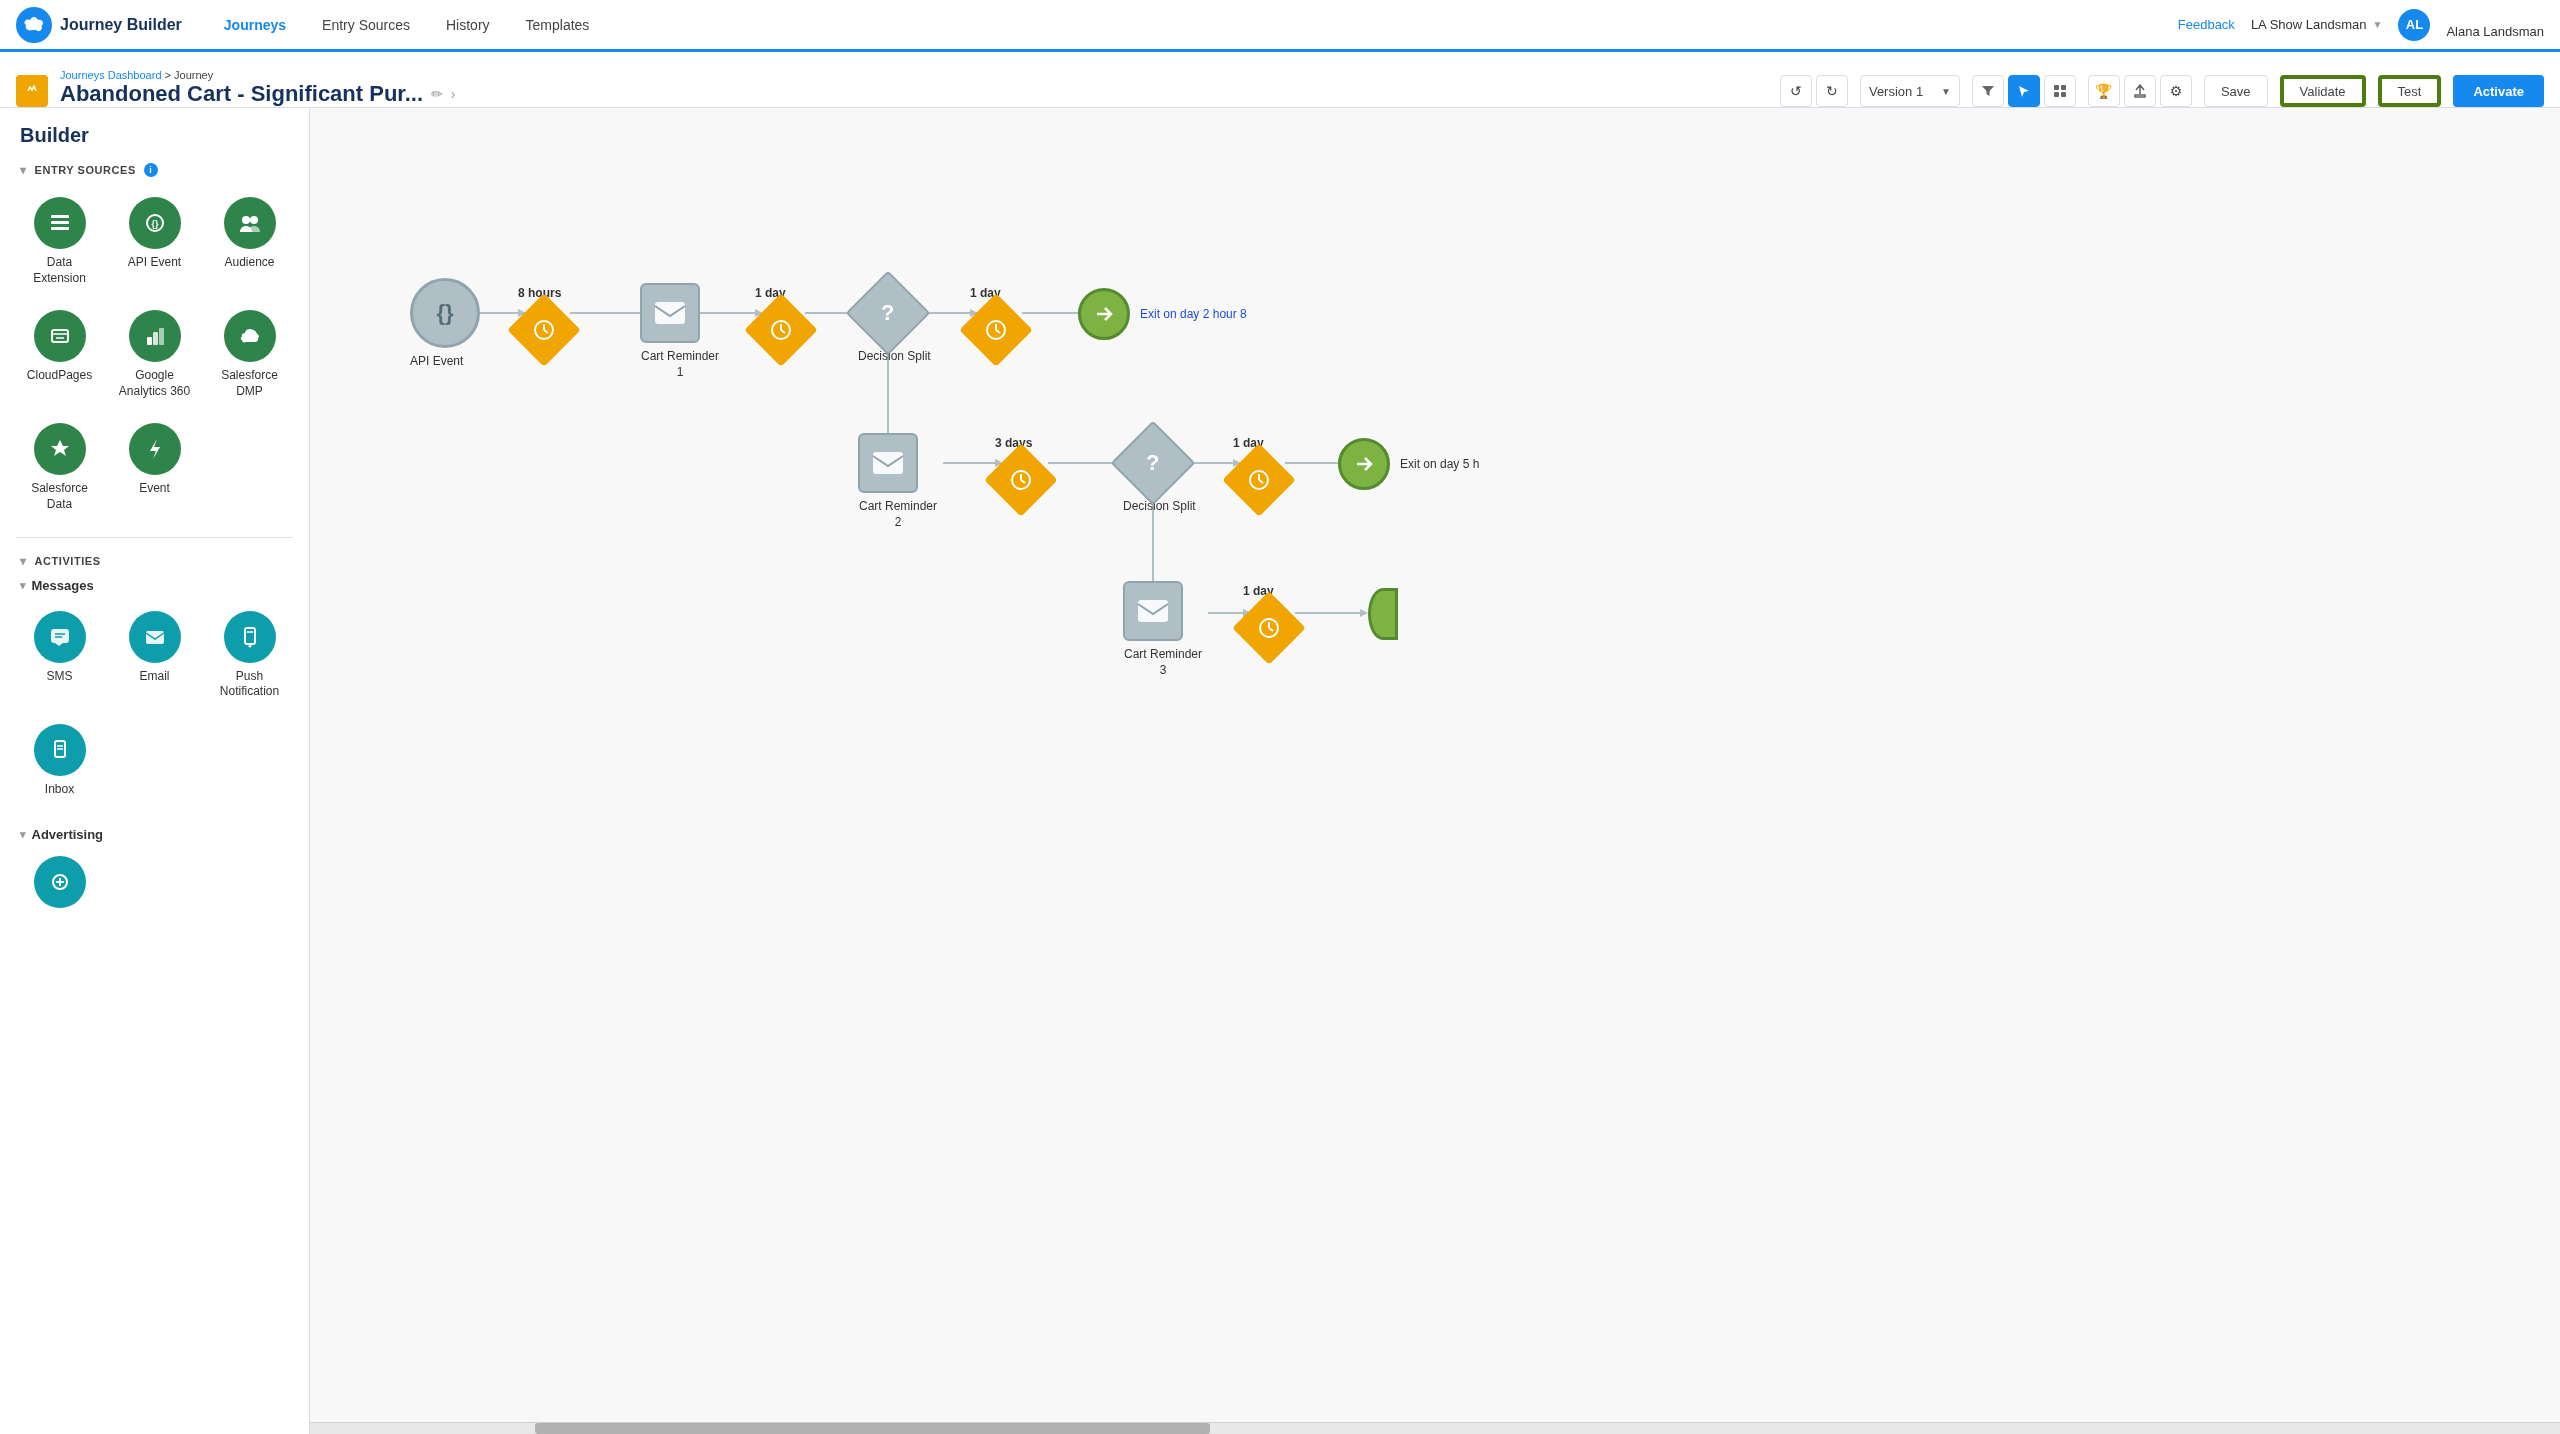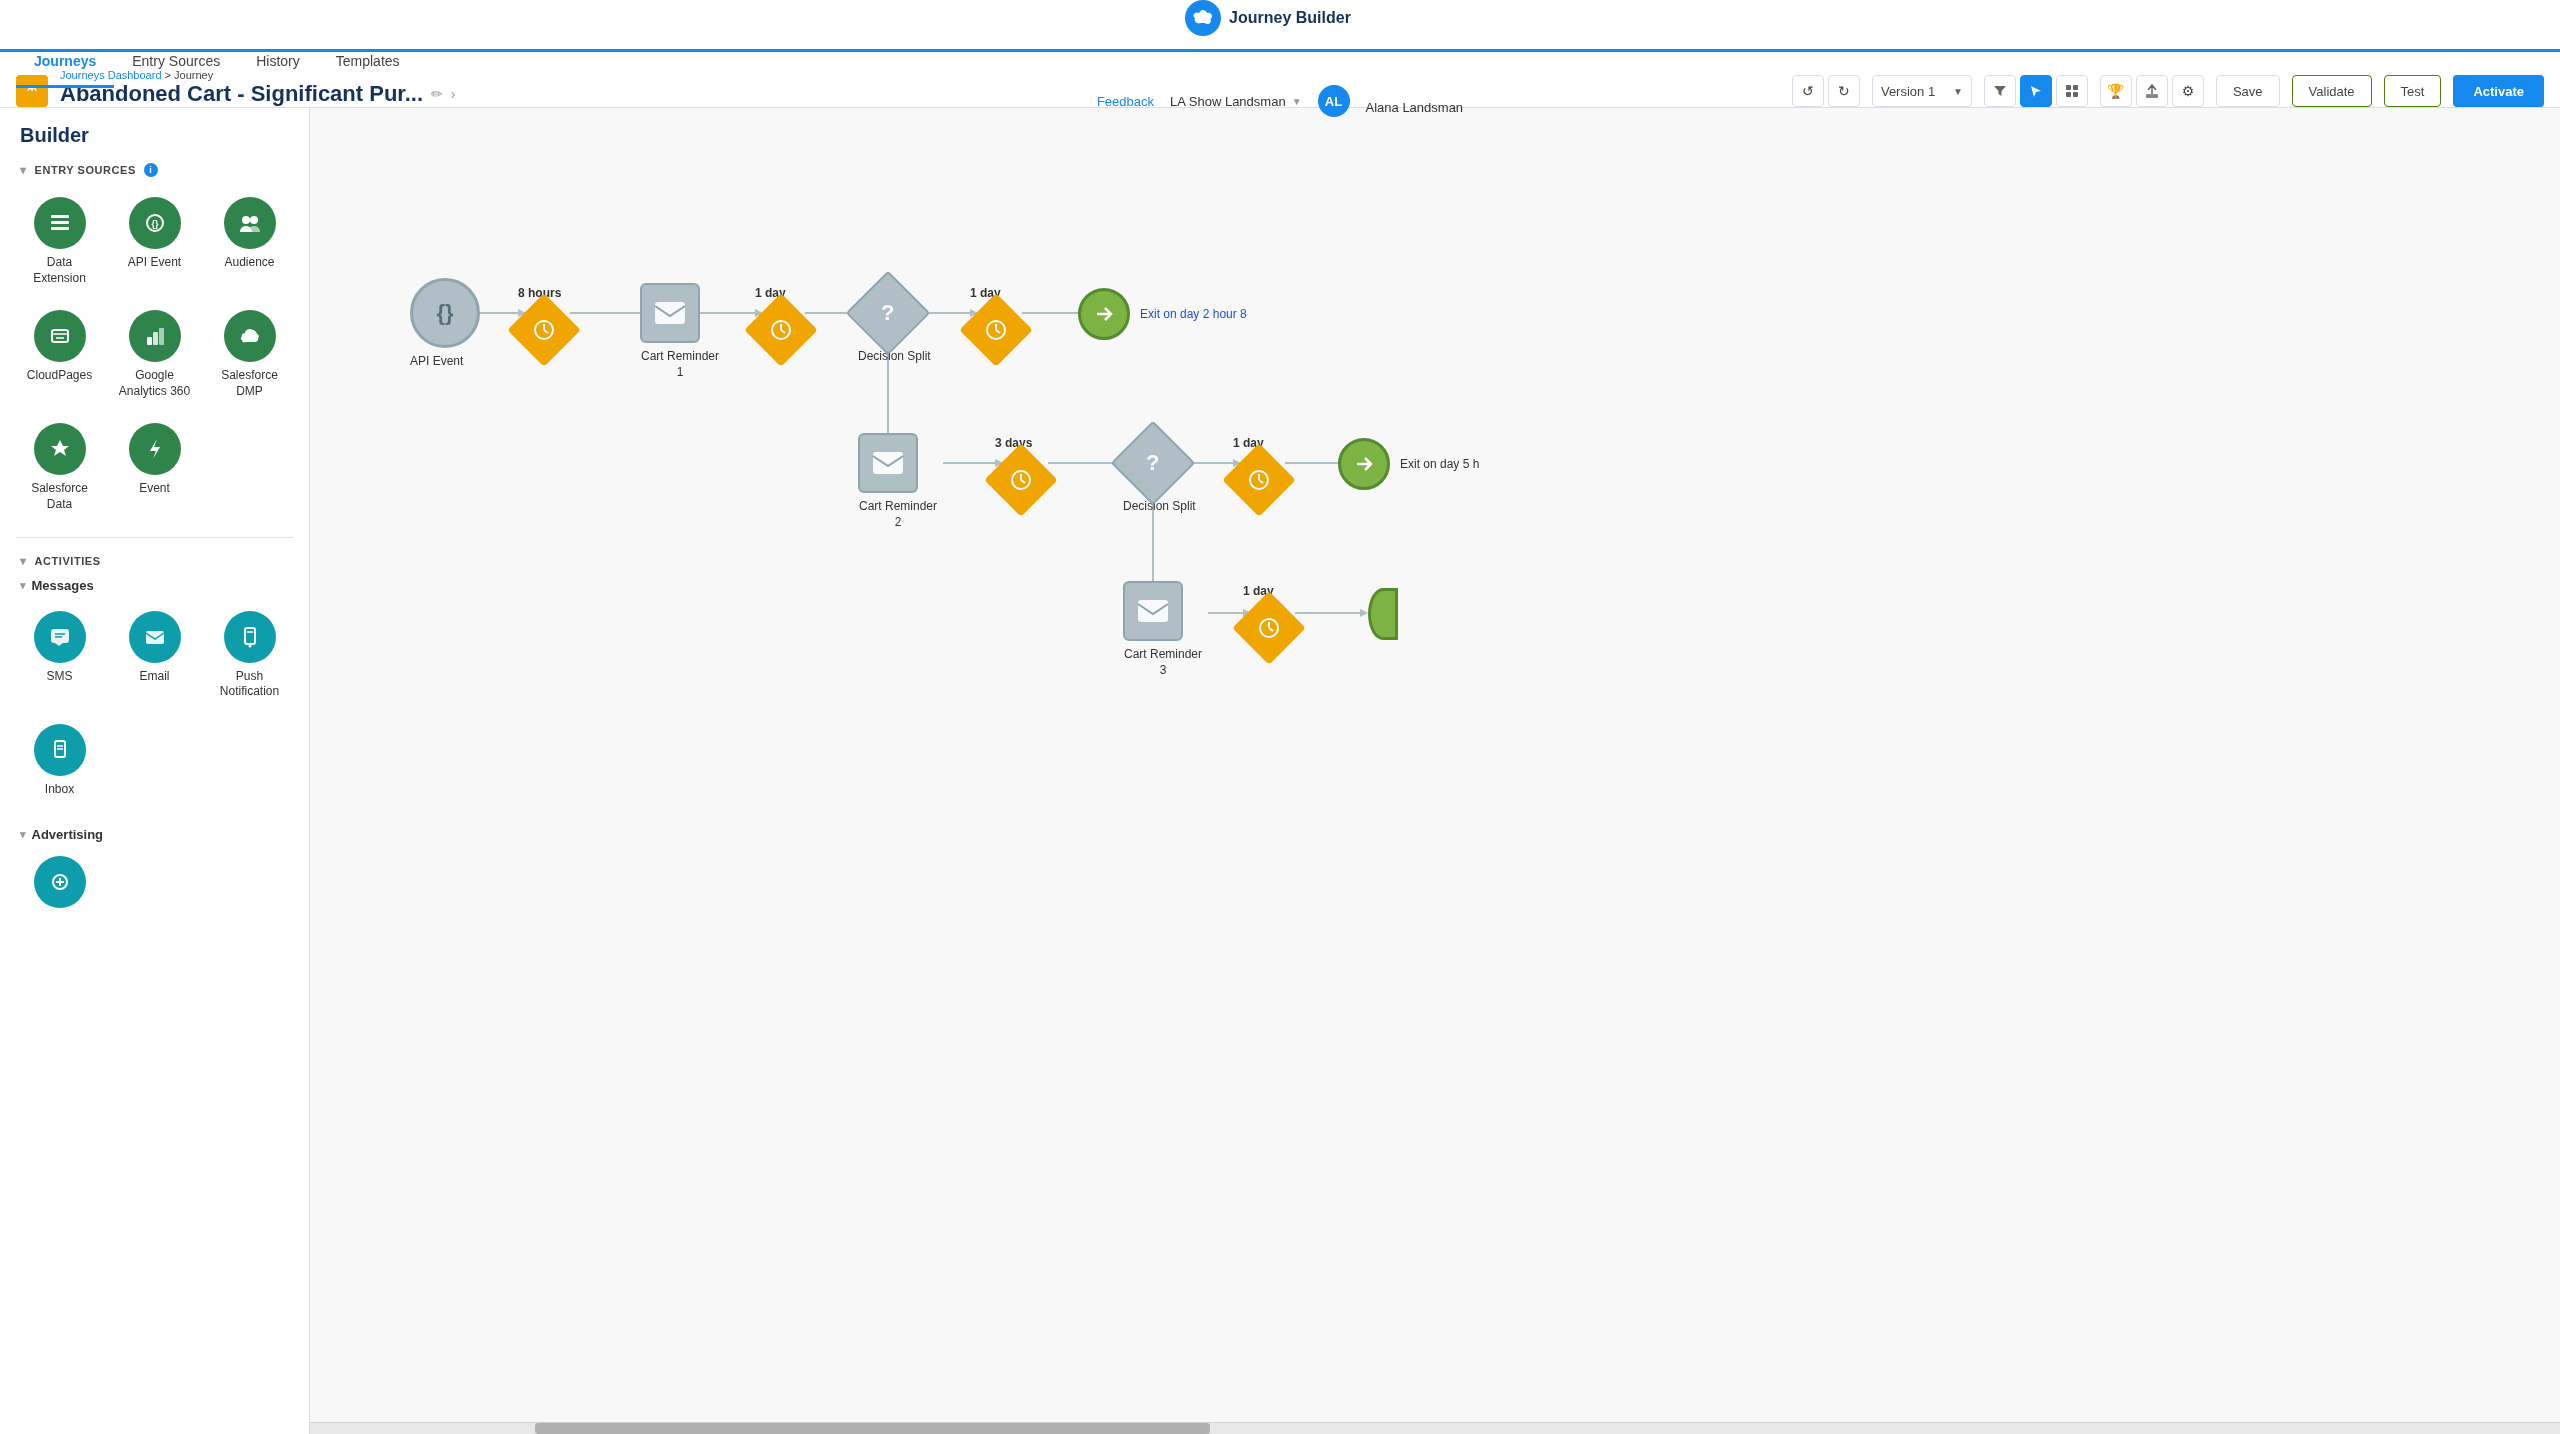--- a/index.html
+++ b/index.html
@@ -8,21 +8,20 @@
     
     .top-nav {
       height: 52px;
       background: #fff;
       border-bottom: 3px solid #1589ee;
       display: flex;
       align-items: center;
       padding: 0 16px;
       position: relative;
       z-index: 100;
-      flex-direction: column;
     }
     .top-nav-logo {
       display: flex;
       align-items: center;
       gap: 8px;
       margin-right: 24px;
     }
     .salesforce-cloud {
       width: 36px; height: 36px;
       background: #1589ee;
@@ -89,21 +88,21 @@
     .version-select {
       height: 32px; border: 1px solid #d8dde6; border-radius: 4px; padding: 0 8px;
       font-size: 13px; color: #444; background: #fff; cursor: pointer;
       display: flex; align-items: center; gap: 6px; min-width: 100px;
     }
     .btn-save {
       height: 32px; padding: 0 16px; border: 1px solid #d8dde6; background: #fff;
       border-radius: 4px; font-size: 13px; cursor: pointer; color: #444; font-weight: 500;
     }
     .btn-validate, .btn-test {
-      height: 32px; padding: 0 16px; border: 1px solid #4d7c0f; background: #fff;
+      height: 32px; padding: 0 16px; border: 4px solid #4d7c0f; background: #fff;
       border-radius: 4px; font-size: 13px; cursor: pointer; color: #444; font-weight: 500;
     }
     .btn-activate {
       height: 32px; padding: 0 20px; border: none; background: #1589ee;
       border-radius: 4px; font-size: 13px; cursor: pointer; color: #fff; font-weight: 600;
     }
 
     
     .main-layout { display: flex; height: calc(100vh - 108px); }
 

